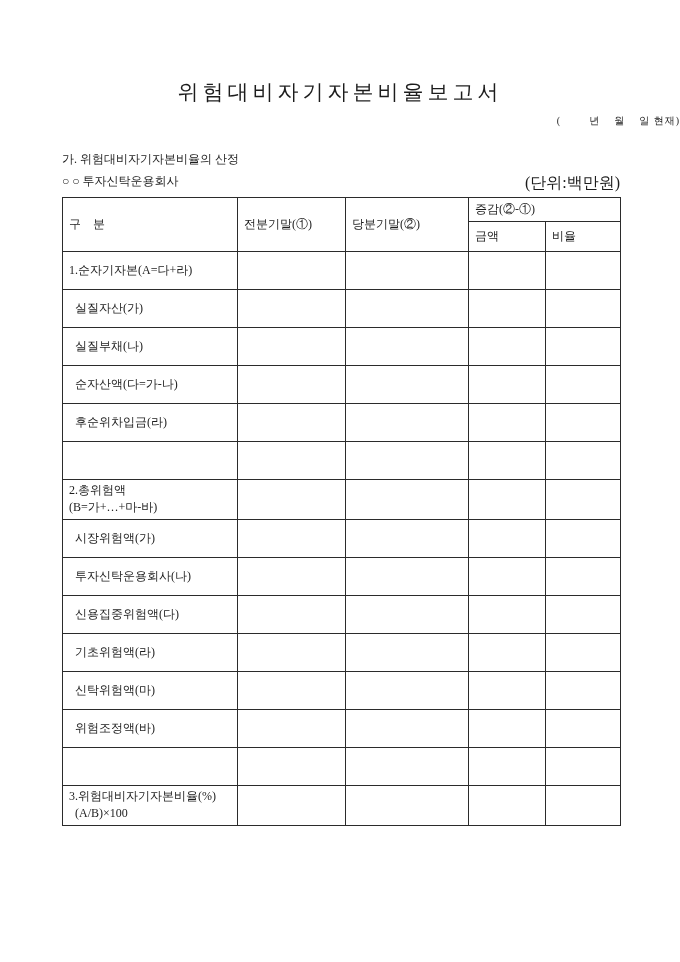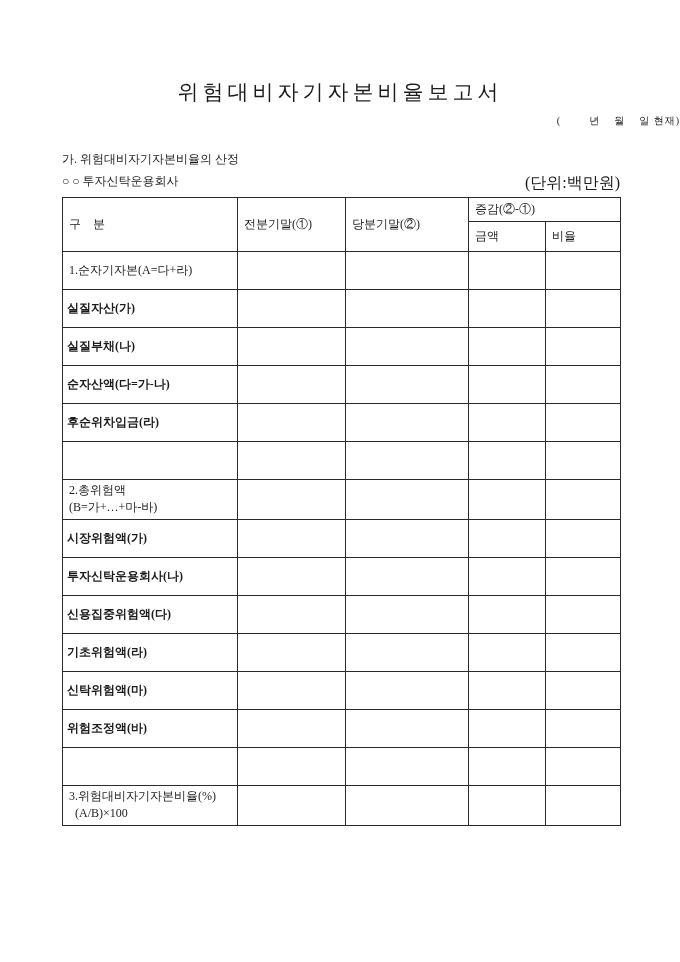--- a/index.html
+++ b/index.html
@@ -74,21 +74,21 @@
     padding: 2px 6px;
     vertical-align: middle;
     overflow: hidden;
   }
   thead tr.hrow1 { height: 24px; }
   thead tr.hrow2 { height: 30px; }
   td.center { }
   td.pre { white-space: pre; }
   tbody tr.data-row { height: 38px; }
   td.label-cell { text-align: left; padding-left: 8px; }
-  td.label-cell.indent { padding-left: 4px; font-weight: bold; }
+  td.label-cell.indent { padding-left: 12px; }
   td.label-cell div { white-space: pre; line-height: 1.45; }
   td.value-cell { background: #ffffff; }
 </style>
 </head>
 <body>
 
 <div class="page">
 
   <div class="title">위험대비자기자본비율보고서</div>
 

